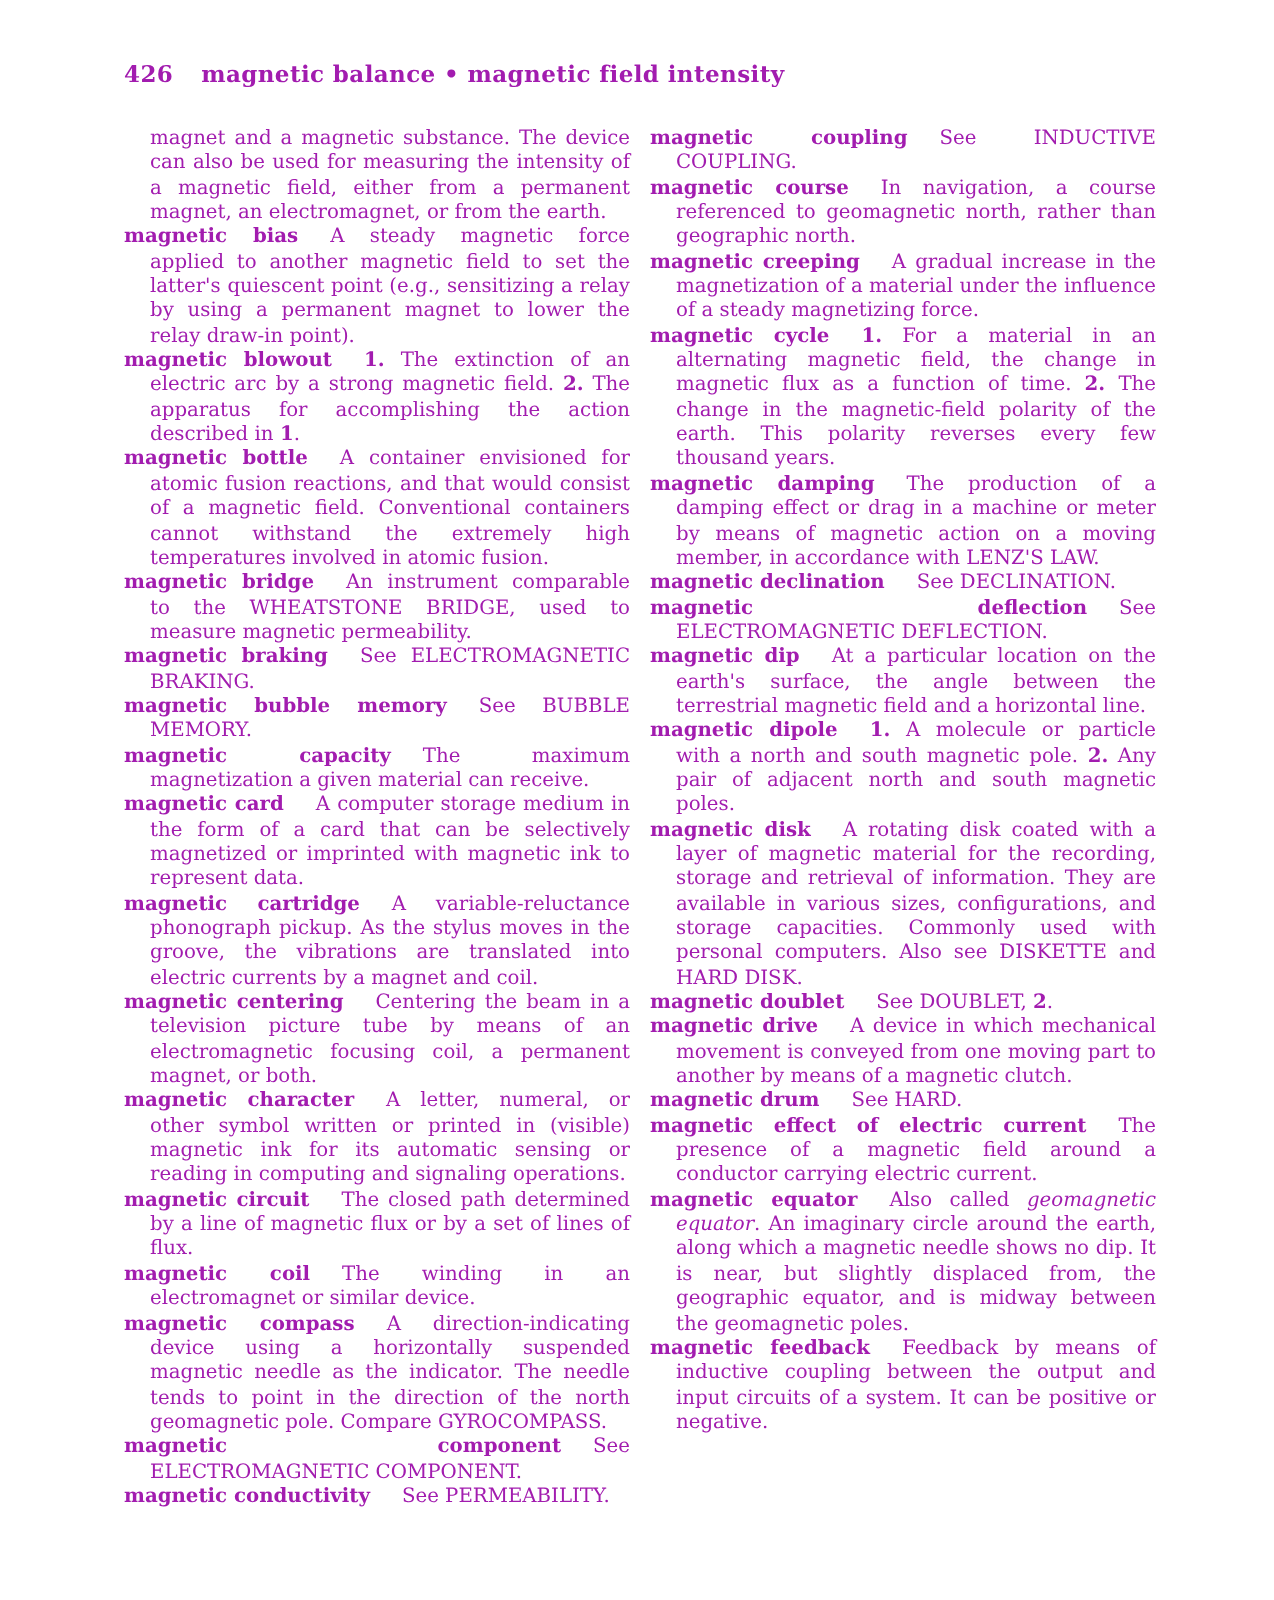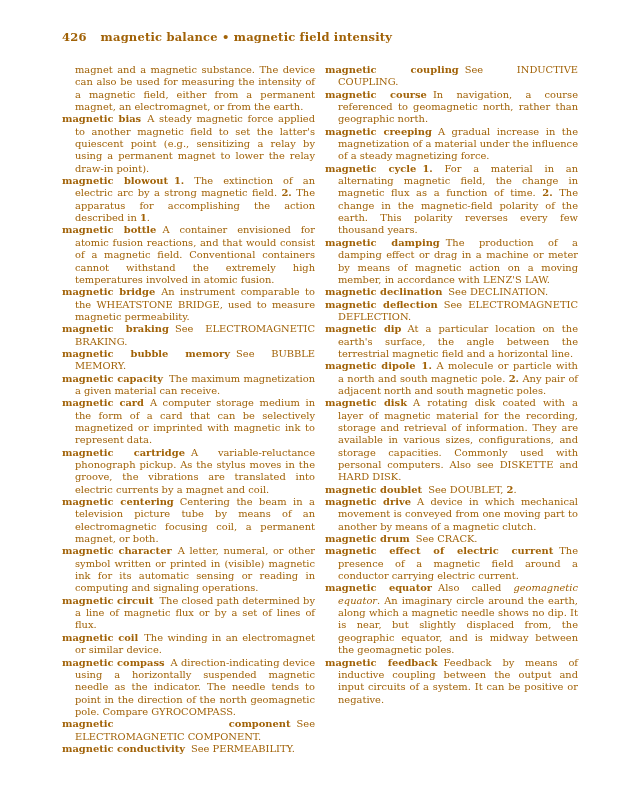--- a/index.html
+++ b/index.html
@@ -6,21 +6,21 @@
     margin: 0;
     padding: 0;
     background: #ffffff;
   }
   .page {
     position: relative;
     width: 637px;
     height: 800px;
     background: #ffffff;
     font-family: "DejaVu Serif", serif;
-    color: #a16207;
+    color: #a21caf;
     overflow: hidden;
   }
   .running-head {
     position: absolute;
     top: 30px;
     left: 62px;
     font-size: 11.5px;
     font-weight: bold;
     letter-spacing: 0.2px;
     white-space: nowrap;
@@ -45,21 +45,21 @@
   .entry {
     margin: 0;
     padding-left: 13px;
     text-indent: -13px;
   }
   .entry.cont {
     text-indent: 0;
   }
   .term {
     font-weight: bold;
-    padding-right: 6px;
+    padding-right: 16px;
   }
 </style>
 </head>
 <body>
 
 <div class="page">
   <div class="running-head">
     <span class="page-num">426</span><span>magnetic balance • magnetic field intensity</span>
   </div>
   <div class="columns">
@@ -88,19 +88,19 @@
         <p class="entry"><b class="term">magnetic creeping</b><span>A gradual increase in the magnetization of a material under the influence of a steady magnetizing force.</span></p>
         <p class="entry"><b class="term">magnetic cycle</b><span><b>1.</b> For a material in an alternating magnetic field, the change in magnetic flux as a function of time. <b>2.</b> The change in the magnetic-field polarity of the earth. This polarity reverses every few thousand years.</span></p>
         <p class="entry"><b class="term">magnetic damping</b><span>The production of a damping effect or drag in a machine or meter by means of magnetic action on a moving member, in accordance with LENZ'S LAW.</span></p>
         <p class="entry"><b class="term">magnetic declination</b><span>See DECLINATION.</span></p>
         <p class="entry"><b class="term">magnetic deflection</b><span>See ELECTROMAGNETIC DEFLECTION.</span></p>
         <p class="entry"><b class="term">magnetic dip</b><span>At a particular location on the earth's surface, the angle between the terrestrial magnetic field and a horizontal line.</span></p>
         <p class="entry"><b class="term">magnetic dipole</b><span><b>1.</b> A molecule or particle with a north and south magnetic pole. <b>2.</b> Any pair of adjacent north and south magnetic poles.</span></p>
         <p class="entry"><b class="term">magnetic disk</b><span>A rotating disk coated with a layer of magnetic material for the recording, storage and retrieval of information. They are available in various sizes, configurations, and storage capacities. Commonly used with personal computers. Also see DISKETTE and HARD DISK.</span></p>
         <p class="entry"><b class="term">magnetic doublet</b><span>See DOUBLET, <b>2</b>.</span></p>
         <p class="entry"><b class="term">magnetic drive</b><span>A device in which mechanical movement is conveyed from one moving part to another by means of a magnetic clutch.</span></p>
-        <p class="entry"><b class="term">magnetic drum</b><span>See CRACK.</span></p>
+        <p class="entry"><b class="term">magnetic drum</b><span>See HARD.</span></p>
         <p class="entry"><b class="term">magnetic effect of electric current</b><span>The presence of a magnetic field around a conductor carrying electric current.</span></p>
         <p class="entry"><b class="term">magnetic equator</b><span>Also called <i>geomagnetic equator</i>. An imaginary circle around the earth, along which a magnetic needle shows no dip. It is near, but slightly displaced from, the geographic equator, and is midway between the geomagnetic poles.</span></p>
         <p class="entry"><b class="term">magnetic feedback</b><span>Feedback by means of inductive coupling between the output and input circuits of a system. It can be positive or negative.</span></p>
       </div>
   </div>
 </div>
 
 </body></html>

